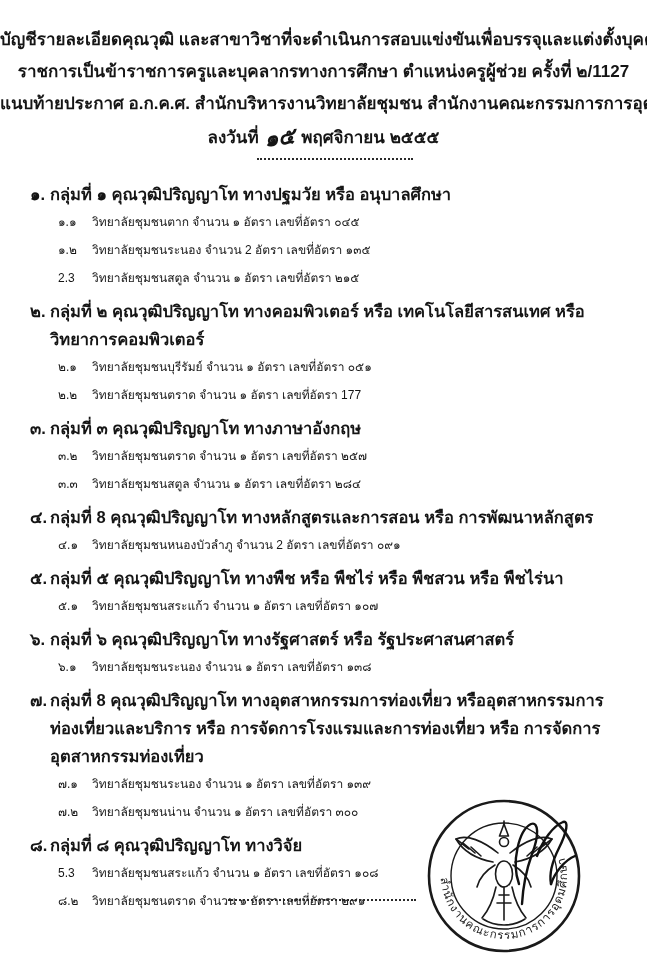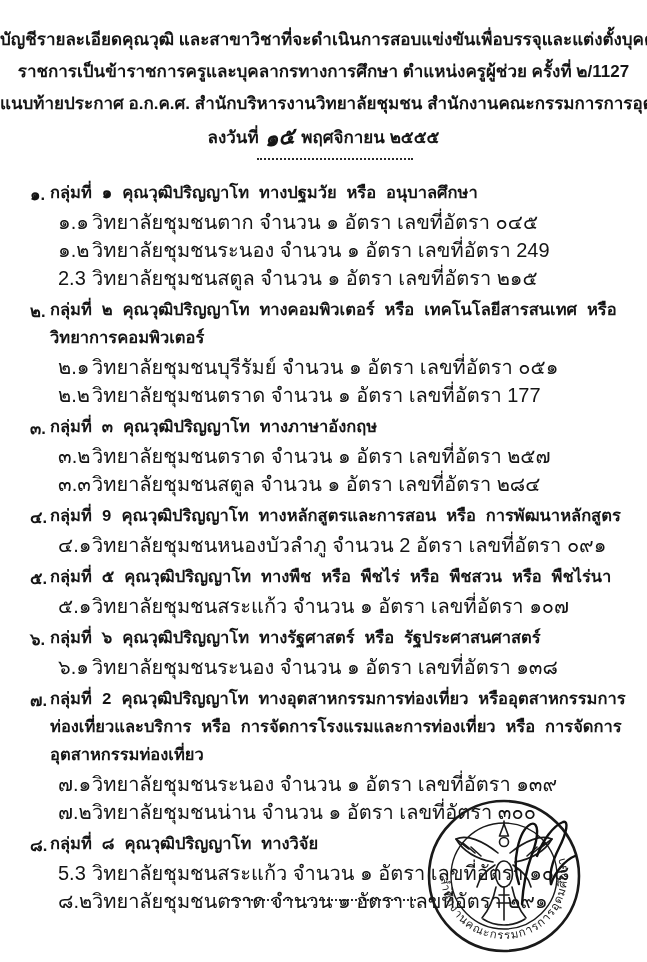--- a/index.html
+++ b/index.html
@@ -42,24 +42,24 @@
   
   .group-list{position:absolute;top:180px;left:0;right:0;}
   .group{margin-bottom:5px;}
   .group-head{
     position:relative;
     font-weight:bold;
     font-size:16.5px;
     line-height:28px;
   }
   .g-no{position:absolute;left:30px;top:0;}
-  .g-title{margin-left:50px;margin-right:20px;font-family:Liberation Mono, monospace;}
+  .g-title{margin-left:50px;margin-right:20px;}
   .item{
     position:relative;
-    font-size:20px;
+    font-size:12px;
     line-height:28px;
   }
   .i-no{position:absolute;left:58px;top:0;}
   .i-text{margin-left:92px;margin-right:14px;}
   
   .seal{position:absolute;left:423px;top:791px;width:163px;height:168px;}
   .seal svg{display:block;width:100%;height:100%;}
   .sig{position:absolute;left:497px;top:812px;width:92px;height:104px;pointer-events:none;}
 </style>
 </head>
@@ -83,21 +83,21 @@
         <div class="group-head">
           <span class="g-no">๑.</span>
           <div class="g-title">กลุ่มที่ ๑ คุณวุฒิปริญญาโท ทางปฐมวัย หรือ อนุบาลศึกษา</div>
         </div>
         <div class="item">
           <span class="i-no">๑.๑</span>
           <div class="i-text">วิทยาลัยชุมชนตาก จำนวน ๑ อัตรา เลขที่อัตรา ๐๔๕</div>
         </div>
         <div class="item">
           <span class="i-no">๑.๒</span>
-          <div class="i-text">วิทยาลัยชุมชนระนอง จำนวน ๑ อัตรา เลขที่อัตรา 249</div>
+          <div class="i-text">วิทยาลัยชุมชนระนอง จำนวน 2 อัตรา เลขที่อัตรา ๑๓๕</div>
         </div>
         <div class="item">
           <span class="i-no">2.3</span>
           <div class="i-text">วิทยาลัยชุมชนสตูล จำนวน ๑ อัตรา เลขที่อัตรา ๒๑๕</div>
         </div>
       </div>
       <div class="group">
         <div class="group-head">
           <span class="g-no">๒.</span>
           <div class="g-title">กลุ่มที่ ๒ คุณวุฒิปริญญาโท ทางคอมพิวเตอร์ หรือ เทคโนโลยีสารสนเทศ หรือ วิทยาการคอมพิวเตอร์</div>
@@ -121,21 +121,21 @@
           <div class="i-text">วิทยาลัยชุมชนตราด จำนวน ๑ อัตรา เลขที่อัตรา ๒๕๗</div>
         </div>
         <div class="item">
           <span class="i-no">๓.๓</span>
           <div class="i-text">วิทยาลัยชุมชนสตูล จำนวน ๑ อัตรา เลขที่อัตรา ๒๘๔</div>
         </div>
       </div>
       <div class="group">
         <div class="group-head">
           <span class="g-no">๔.</span>
-          <div class="g-title">กลุ่มที่ 9 คุณวุฒิปริญญาโท ทางหลักสูตรและการสอน หรือ การพัฒนาหลักสูตร</div>
+          <div class="g-title">กลุ่มที่ 8 คุณวุฒิปริญญาโท ทางหลักสูตรและการสอน หรือ การพัฒนาหลักสูตร</div>
         </div>
         <div class="item">
           <span class="i-no">๔.๑</span>
           <div class="i-text">วิทยาลัยชุมชนหนองบัวลำภู จำนวน 2 อัตรา เลขที่อัตรา ๐๙๑</div>
         </div>
       </div>
       <div class="group">
         <div class="group-head">
           <span class="g-no">๕.</span>
           <div class="g-title">กลุ่มที่ ๕ คุณวุฒิปริญญาโท ทางพืช หรือ พืชไร่ หรือ พืชสวน หรือ พืชไร่นา</div>
@@ -151,21 +151,21 @@
           <div class="g-title">กลุ่มที่ ๖ คุณวุฒิปริญญาโท ทางรัฐศาสตร์ หรือ รัฐประศาสนศาสตร์</div>
         </div>
         <div class="item">
           <span class="i-no">๖.๑</span>
           <div class="i-text">วิทยาลัยชุมชนระนอง จำนวน ๑ อัตรา เลขที่อัตรา ๑๓๘</div>
         </div>
       </div>
       <div class="group">
         <div class="group-head">
           <span class="g-no">๗.</span>
-          <div class="g-title">กลุ่มที่ 2 คุณวุฒิปริญญาโท ทางอุตสาหกรรมการท่องเที่ยว หรืออุตสาหกรรมการท่องเที่ยวและบริการ หรือ การจัดการโรงแรมและการท่องเที่ยว หรือ การจัดการอุตสาหกรรมท่องเที่ยว</div>
+          <div class="g-title">กลุ่มที่ 8 คุณวุฒิปริญญาโท ทางอุตสาหกรรมการท่องเที่ยว หรืออุตสาหกรรมการท่องเที่ยวและบริการ หรือ การจัดการโรงแรมและการท่องเที่ยว หรือ การจัดการอุตสาหกรรมท่องเที่ยว</div>
         </div>
         <div class="item">
           <span class="i-no">๗.๑</span>
           <div class="i-text">วิทยาลัยชุมชนระนอง จำนวน ๑ อัตรา เลขที่อัตรา ๑๓๙</div>
         </div>
         <div class="item">
           <span class="i-no">๗.๒</span>
           <div class="i-text">วิทยาลัยชุมชนน่าน จำนวน ๑ อัตรา เลขที่อัตรา ๓๐๐</div>
         </div>
       </div>

